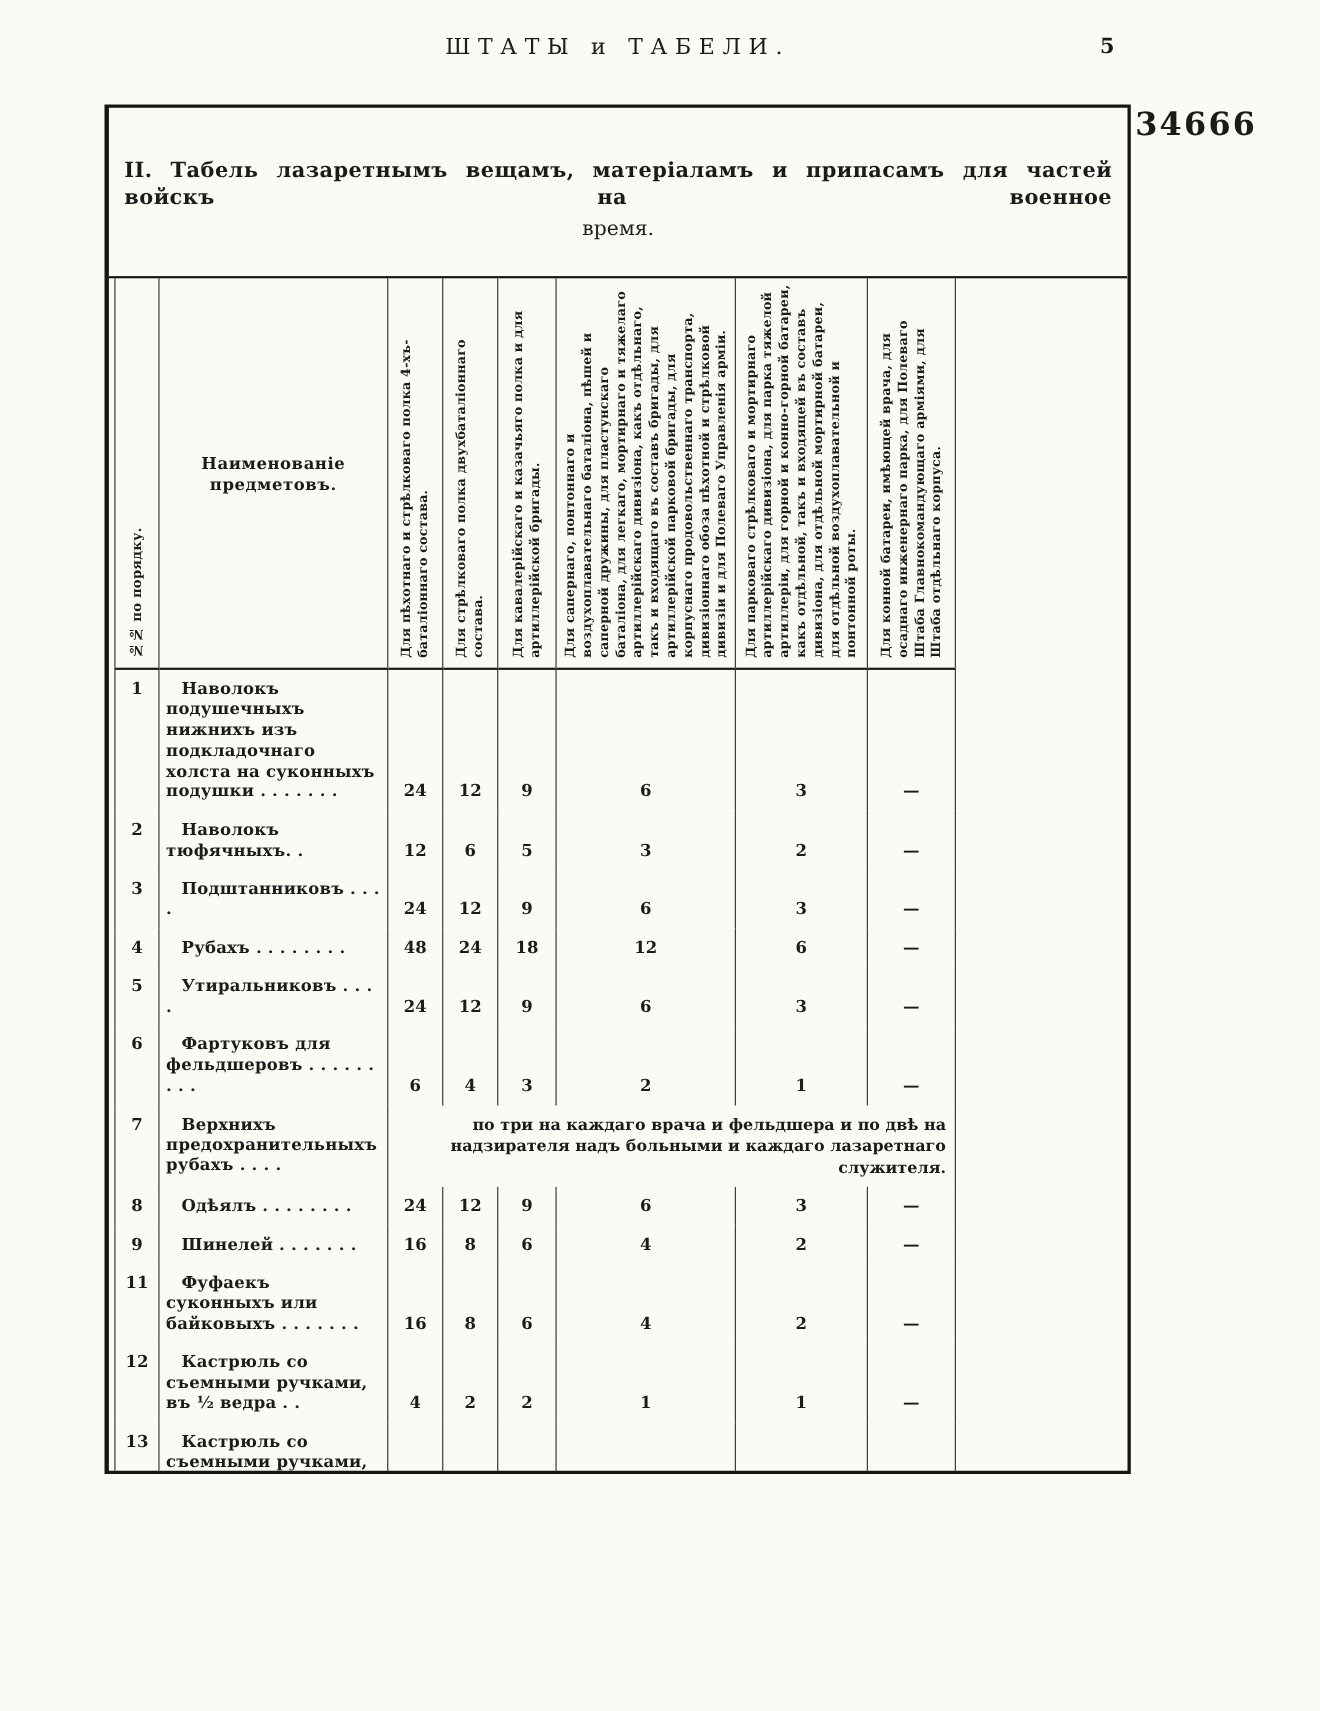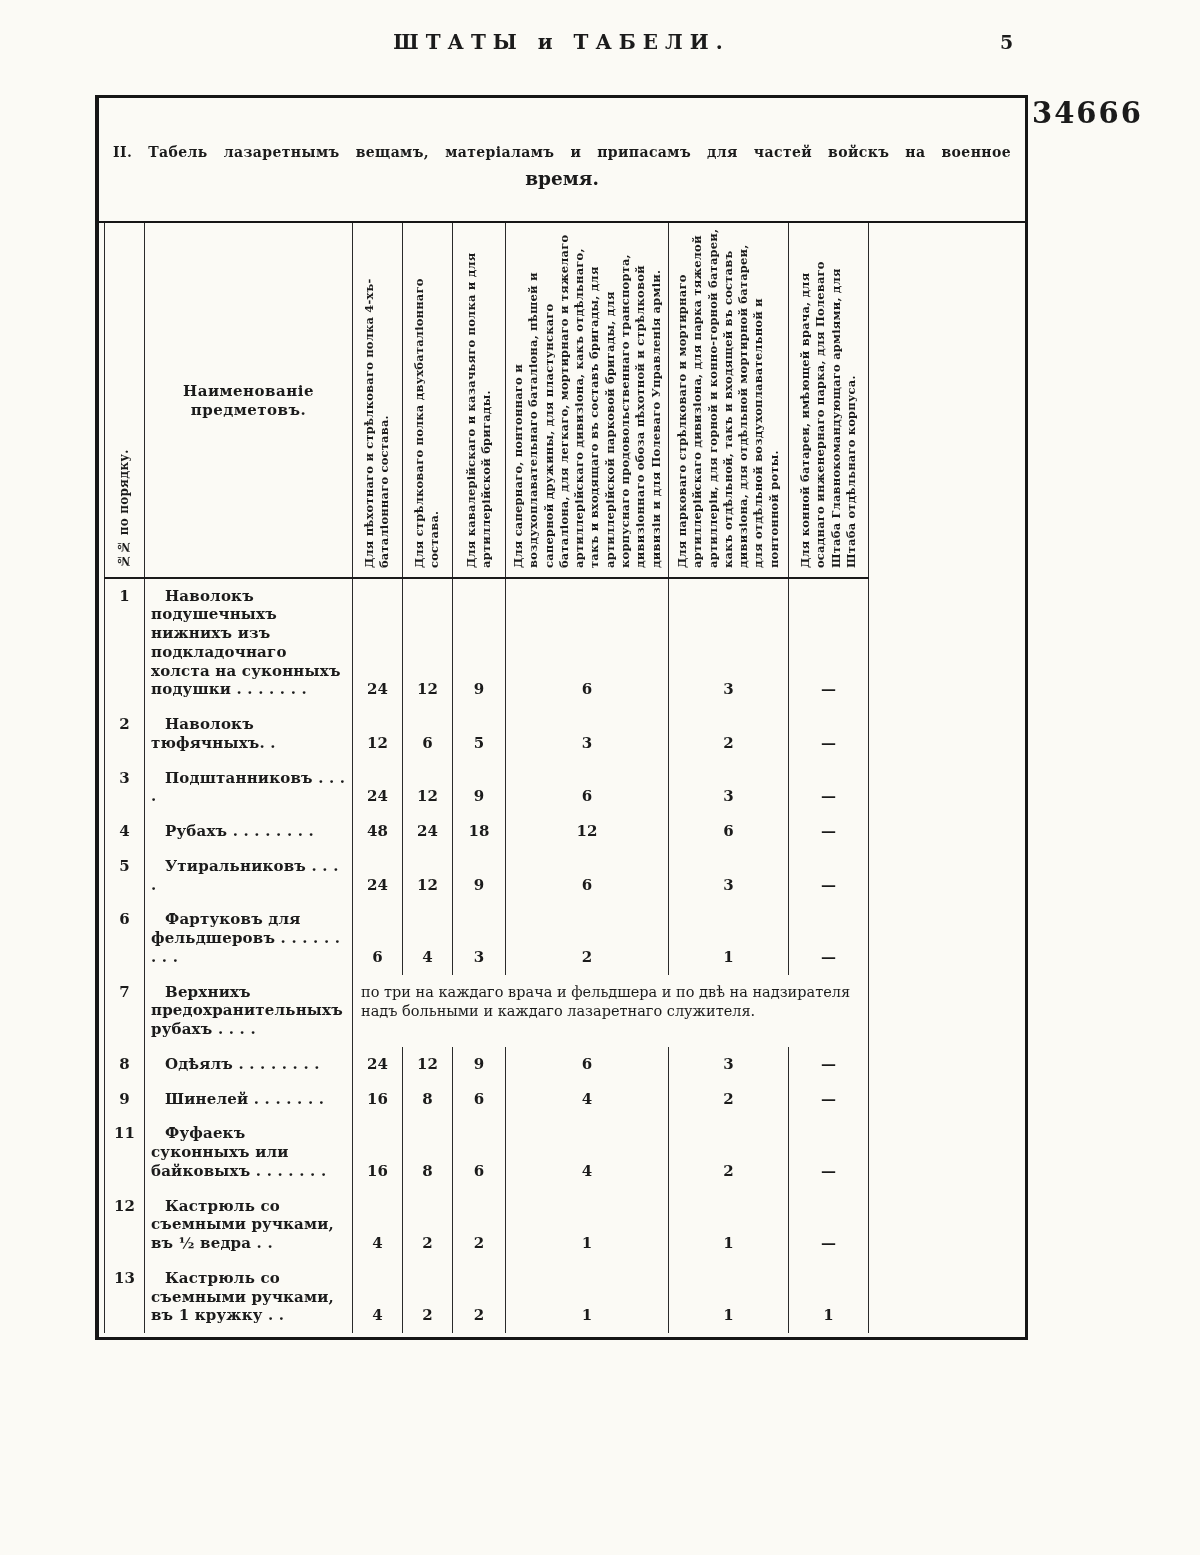--- a/index.html
+++ b/index.html
@@ -9,48 +9,48 @@
     position: relative;
     background: #fbfaf5;
     color: #1b1b1b;
     font-family: "DejaVu Serif", serif;
     overflow: hidden;
   }
 
   .running-head {
     position: absolute; top: 30px; left: 95px; width: 933px;
     text-align: center;
-    font-size: 20px; font-weight: 700; letter-spacing: 7px;
+    font-size: 20px; font-weight: 400; letter-spacing: 7px;
   }
   .page-number {
     position: absolute; top: 31px; left: 1000px;
     font-size: 19px; font-weight: 700;
   }
   .plate-number {
     position: absolute; top: 96px; left: 1032px;
     font-size: 29px; font-weight: 700; letter-spacing: 2px;
   }
 
   .frame {
     position: absolute; top: 95px; left: 95px;
     width: 933px; height: 1245px;
     border: 3px solid #161616;
     border-left-width: 4px;
     overflow: hidden;
   }
 
   .title { margin: 46px 14px 0 14px; }
   .title-line1 {
-    font-size: 14px; font-weight: 700;
+    font-size: 19px; font-weight: 700;
     text-align: justify; text-align-last: justify;
     word-spacing: 5px; letter-spacing: 0.4px;
     line-height: 1.25;
   }
   .title-line2 {
-    font-size: 18.5px; font-weight: 700;
+    font-size: 18.5px; font-weight: 400;
     text-align: center; margin-top: 6px;
   }
   .title-rule {
     border-bottom: 2px solid #161616;
     margin-top: 32px;
   }
 
   table.supply {
     border-collapse: collapse;
     table-layout: fixed;
@@ -95,22 +95,22 @@
     line-height: 1.25;
     letter-spacing: 0.2px;
   }
   .c-val {
     vertical-align: bottom; text-align: center;
     font-size: 15px; font-weight: 700;
     padding: 8px 2px;
     line-height: 1.25;
   }
   .c-note {
-    vertical-align: top; text-align: left;
-    font-size: 14.5px; font-weight: 400;
+    vertical-align: top; text-align: right;
+    font-size: 14.5px; font-weight: 700;
     padding: 8px 8px;
     line-height: 1.35;
   }
 </style>
 </head>
 <body>
 
 <div class="running-head">ШТАТЫ и ТАБЕЛИ.</div>
 <div class="page-number">5</div>
 <div class="plate-number">34666</div>

